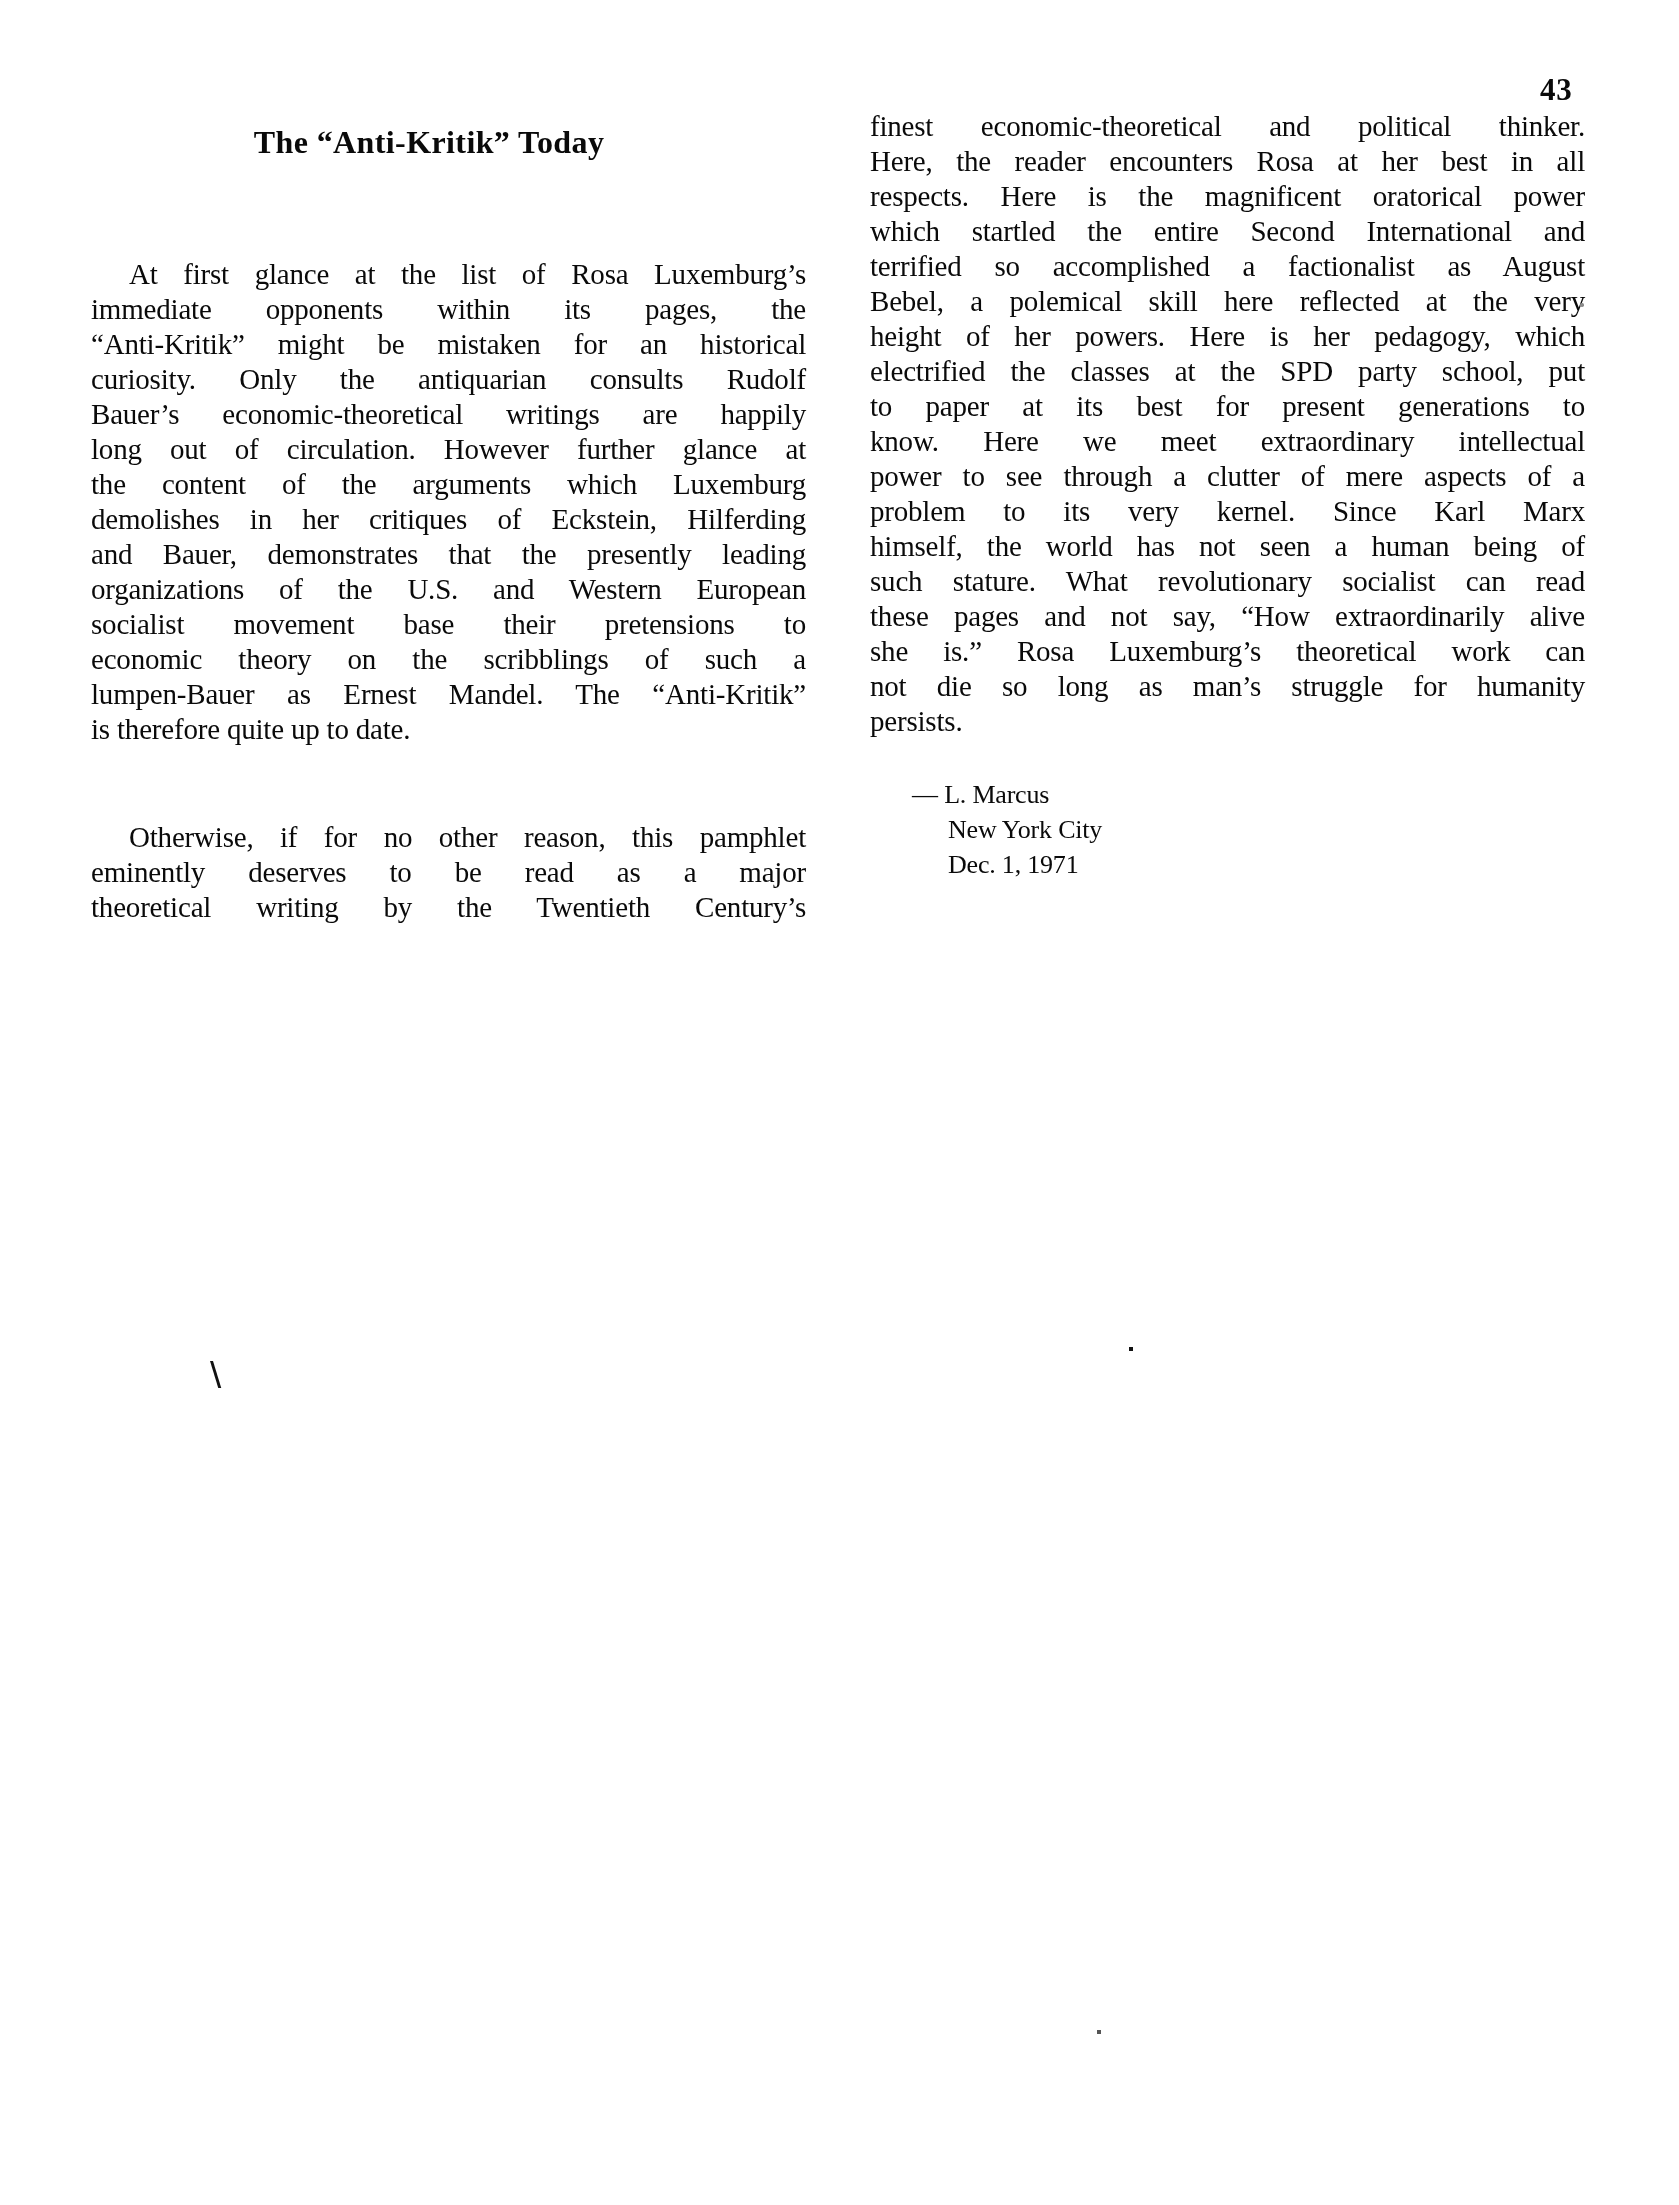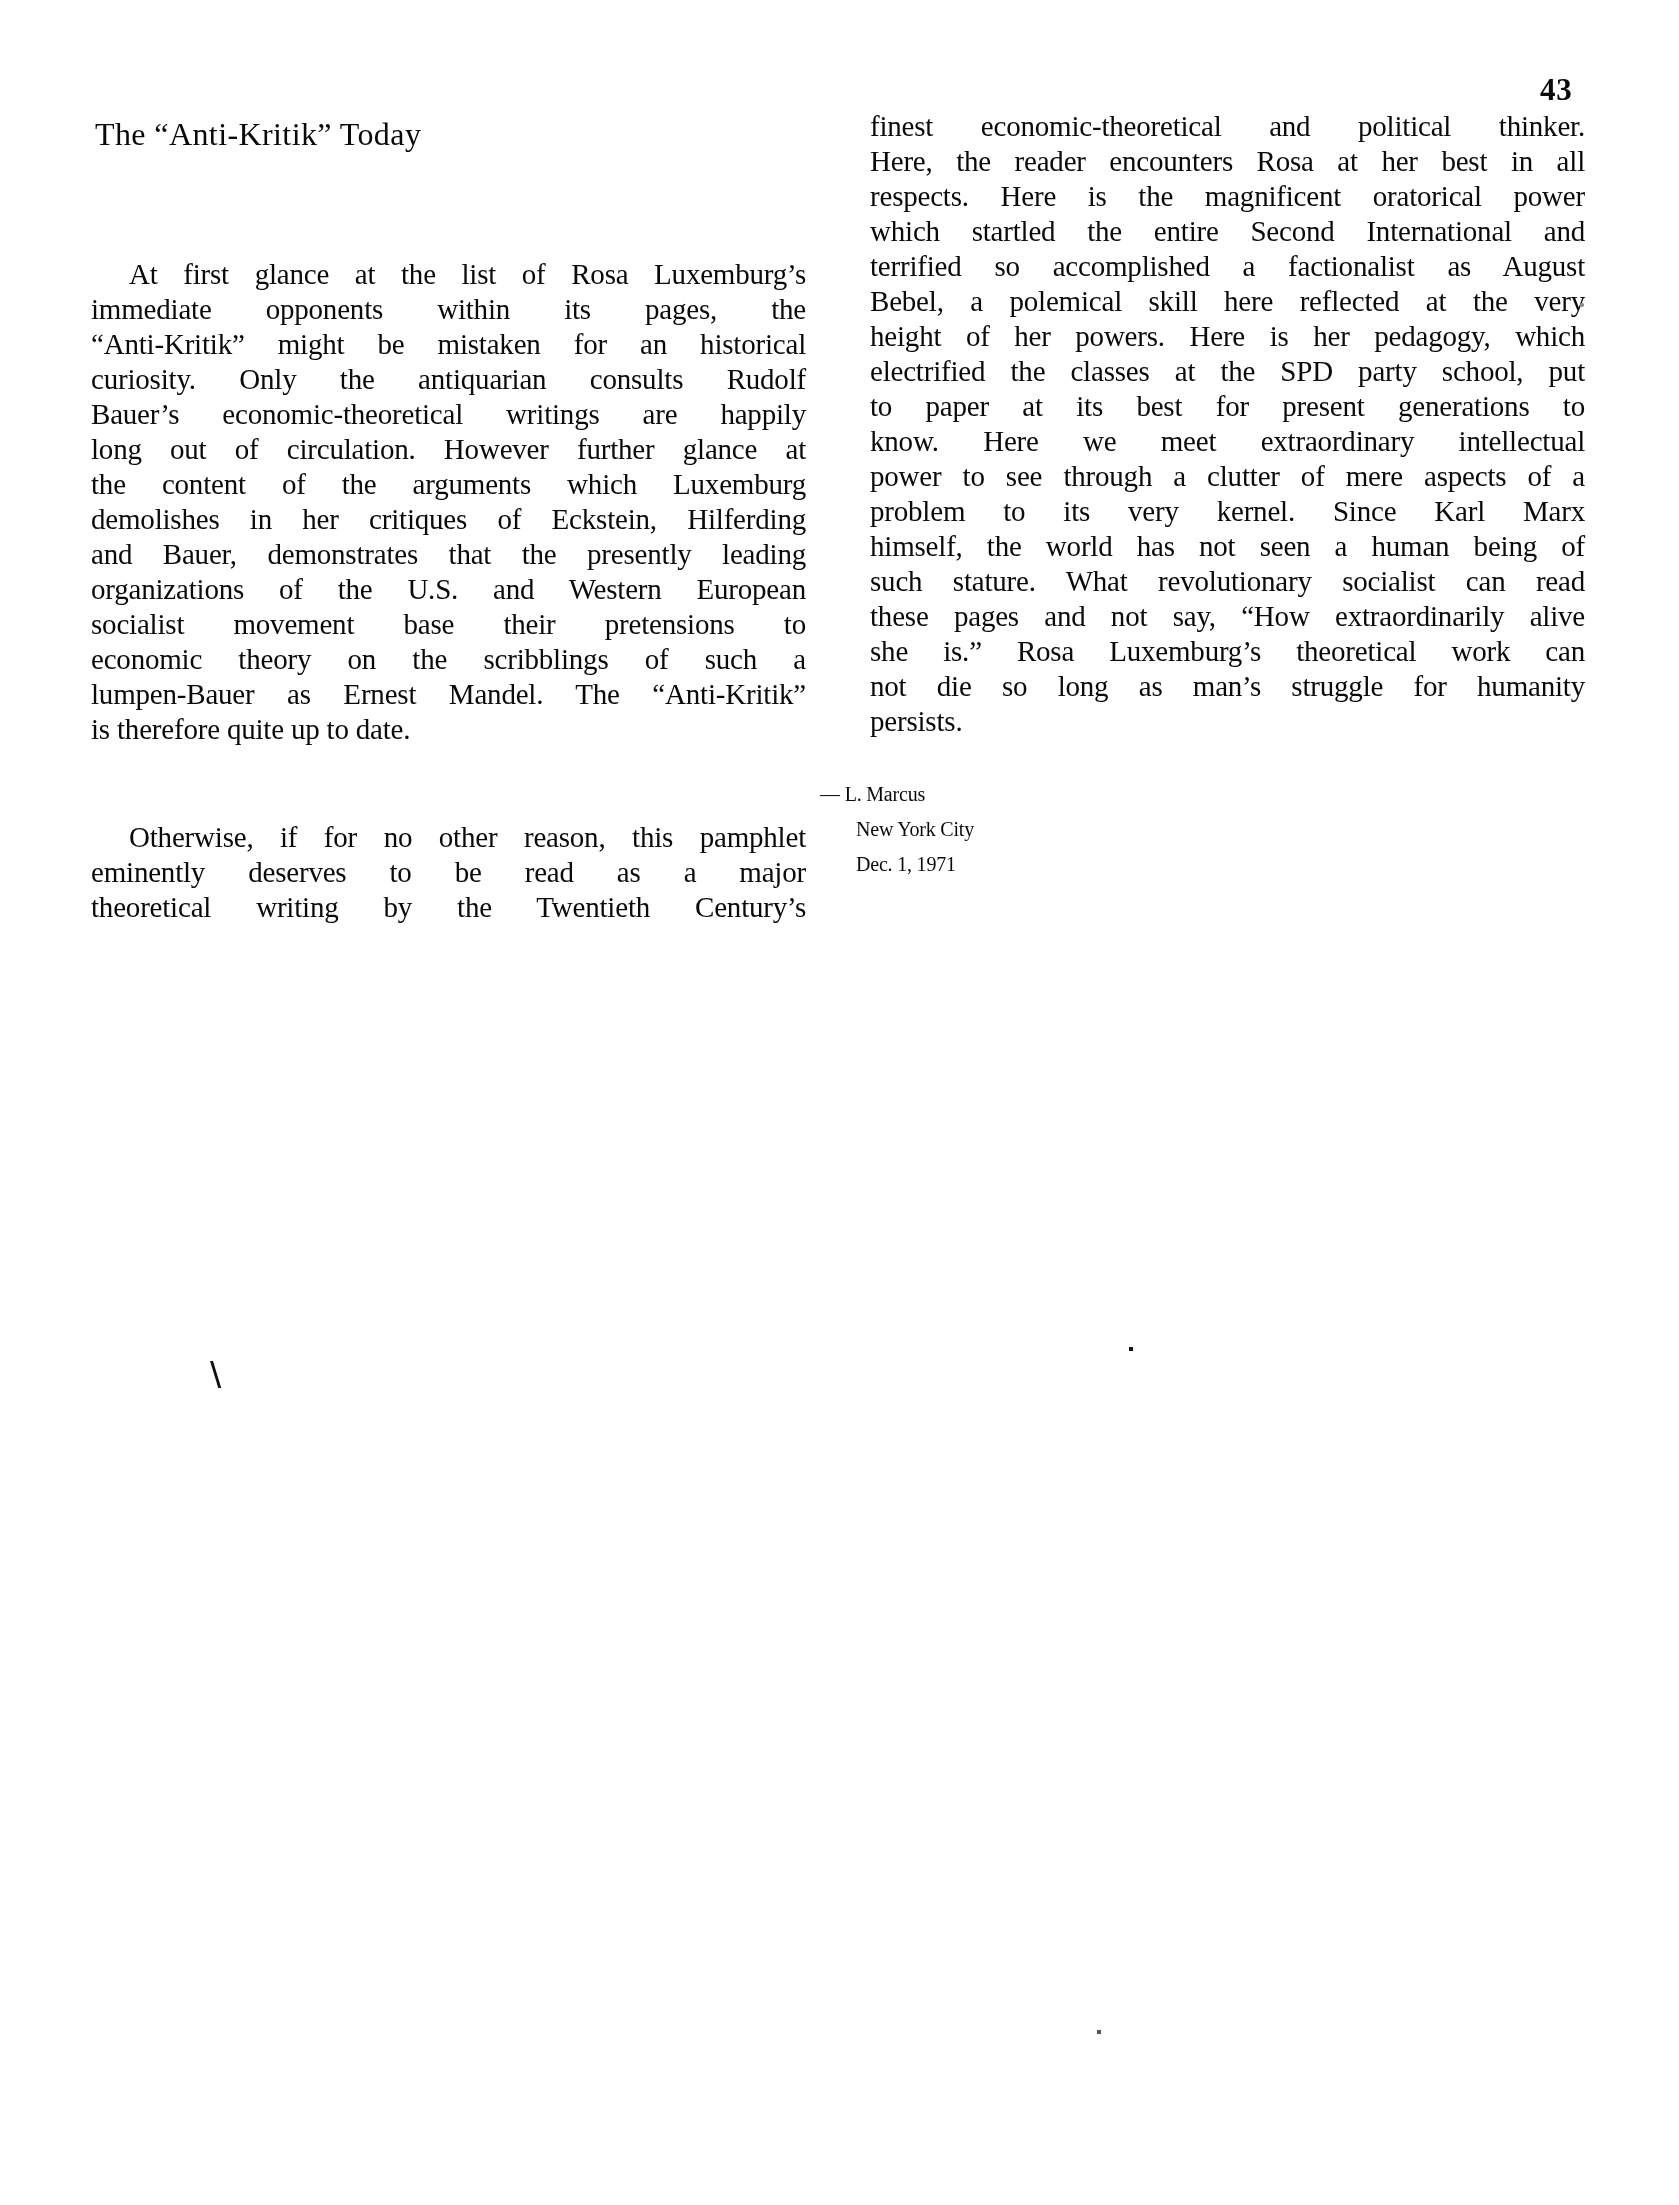--- a/index.html
+++ b/index.html
@@ -23,23 +23,24 @@
     font-size: 31px;
     font-weight: bold;
     letter-spacing: 0.7px;
     margin-top: 48px;
   }
   .heading {
     position: absolute;
     top: 112px;
     left: 91px;
     width: 652px;
-    margin: 4px;
+    margin: 12px;
+    text-align: center;
     font-size: 32px;
-    font-weight: normal;
+    font-weight: bold;
     letter-spacing: 0.4px;
   }
   .col-para {
     position: absolute;
     width: 715px;
   }
   #para1 { top: 213px;  left: 91px; }
   #para2 { top: 776px; left: 91px; }
   #para3 { top: 109px;  left: 870px; }
   .tline {
@@ -50,22 +51,22 @@
     text-align-last: justify;
     white-space: normal;
     height: 35px;
   }
   .tline.indent { text-indent: 38px; margin-top: 44px; }
   .tline.nojust { text-align-last: left; }
   .tline .bold { font-weight: bold; }
   .signature {
     position: absolute;
     top: 777px;
-    left: 820px;
-    font-size: 20px;
+    left: 912px;
+    font-size: 26px;
     line-height: 35px;
     letter-spacing: -0.2px;
   }
   .sig-line { height: 35px; }
   .sig-indent { padding-left: 36px; }
   
   .artifact { position: absolute; background: #111; }
   .artifact-stroke {
     left: 210px; top: 1361px;
     width: 2.8px; height: 27px;

